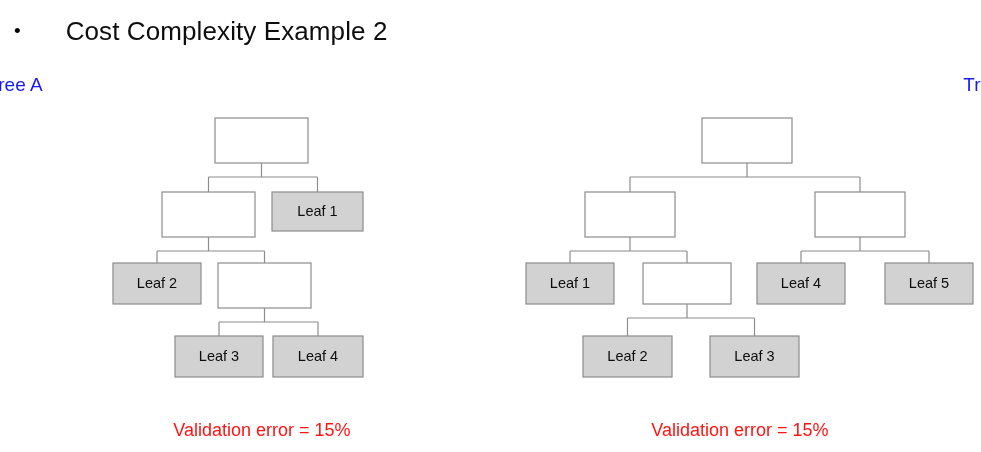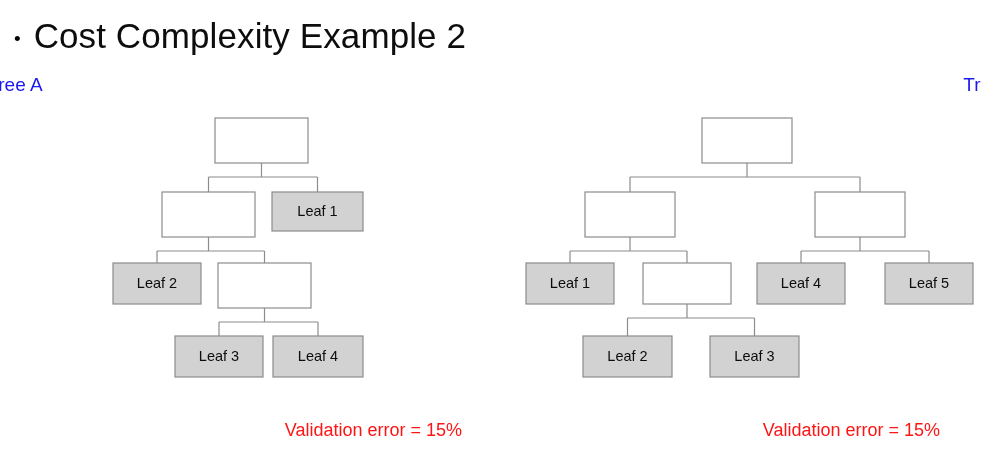--- a/index.html
+++ b/index.html
@@ -31,25 +31,26 @@
     align-items: baseline;
   }
   .bullet-mark {
     font-size: 19px;
     line-height: 1;
     color: #000;
     margin-right: 13px;
     transform: translateY(-3px);
   }
   .bullet-text {
-    font-size: 35px;
+    font-size: 26px;
     line-height: 1.1;
     letter-spacing: 0.1px;
     color: #0d0d0d;
     white-space: nowrap;
+    margin-left: 32px;
   }
   
   .tree-panel {
     position: absolute;
     top: 0;
     height: 452px;
   }
   #panel-a { left: 0px;   width: 500px; }
   #panel-b { left: 490px; width: 491px; }
 
@@ -97,21 +98,21 @@
     stroke-width: 1.2;
     fill: none;
   }
   
   .validation-caption {
     position: absolute;
     top: 420px;
     font-size: 18px;
     color: #ff1414;
     white-space: nowrap;
-    text-align: right;
+    text-align: center;
     width: 400px;
   }
   #caption-a { left: 62px; }
   #caption-b { left: 540px; }
 </style>
 </head>
 <body>
 
 <div id="slide">
 

